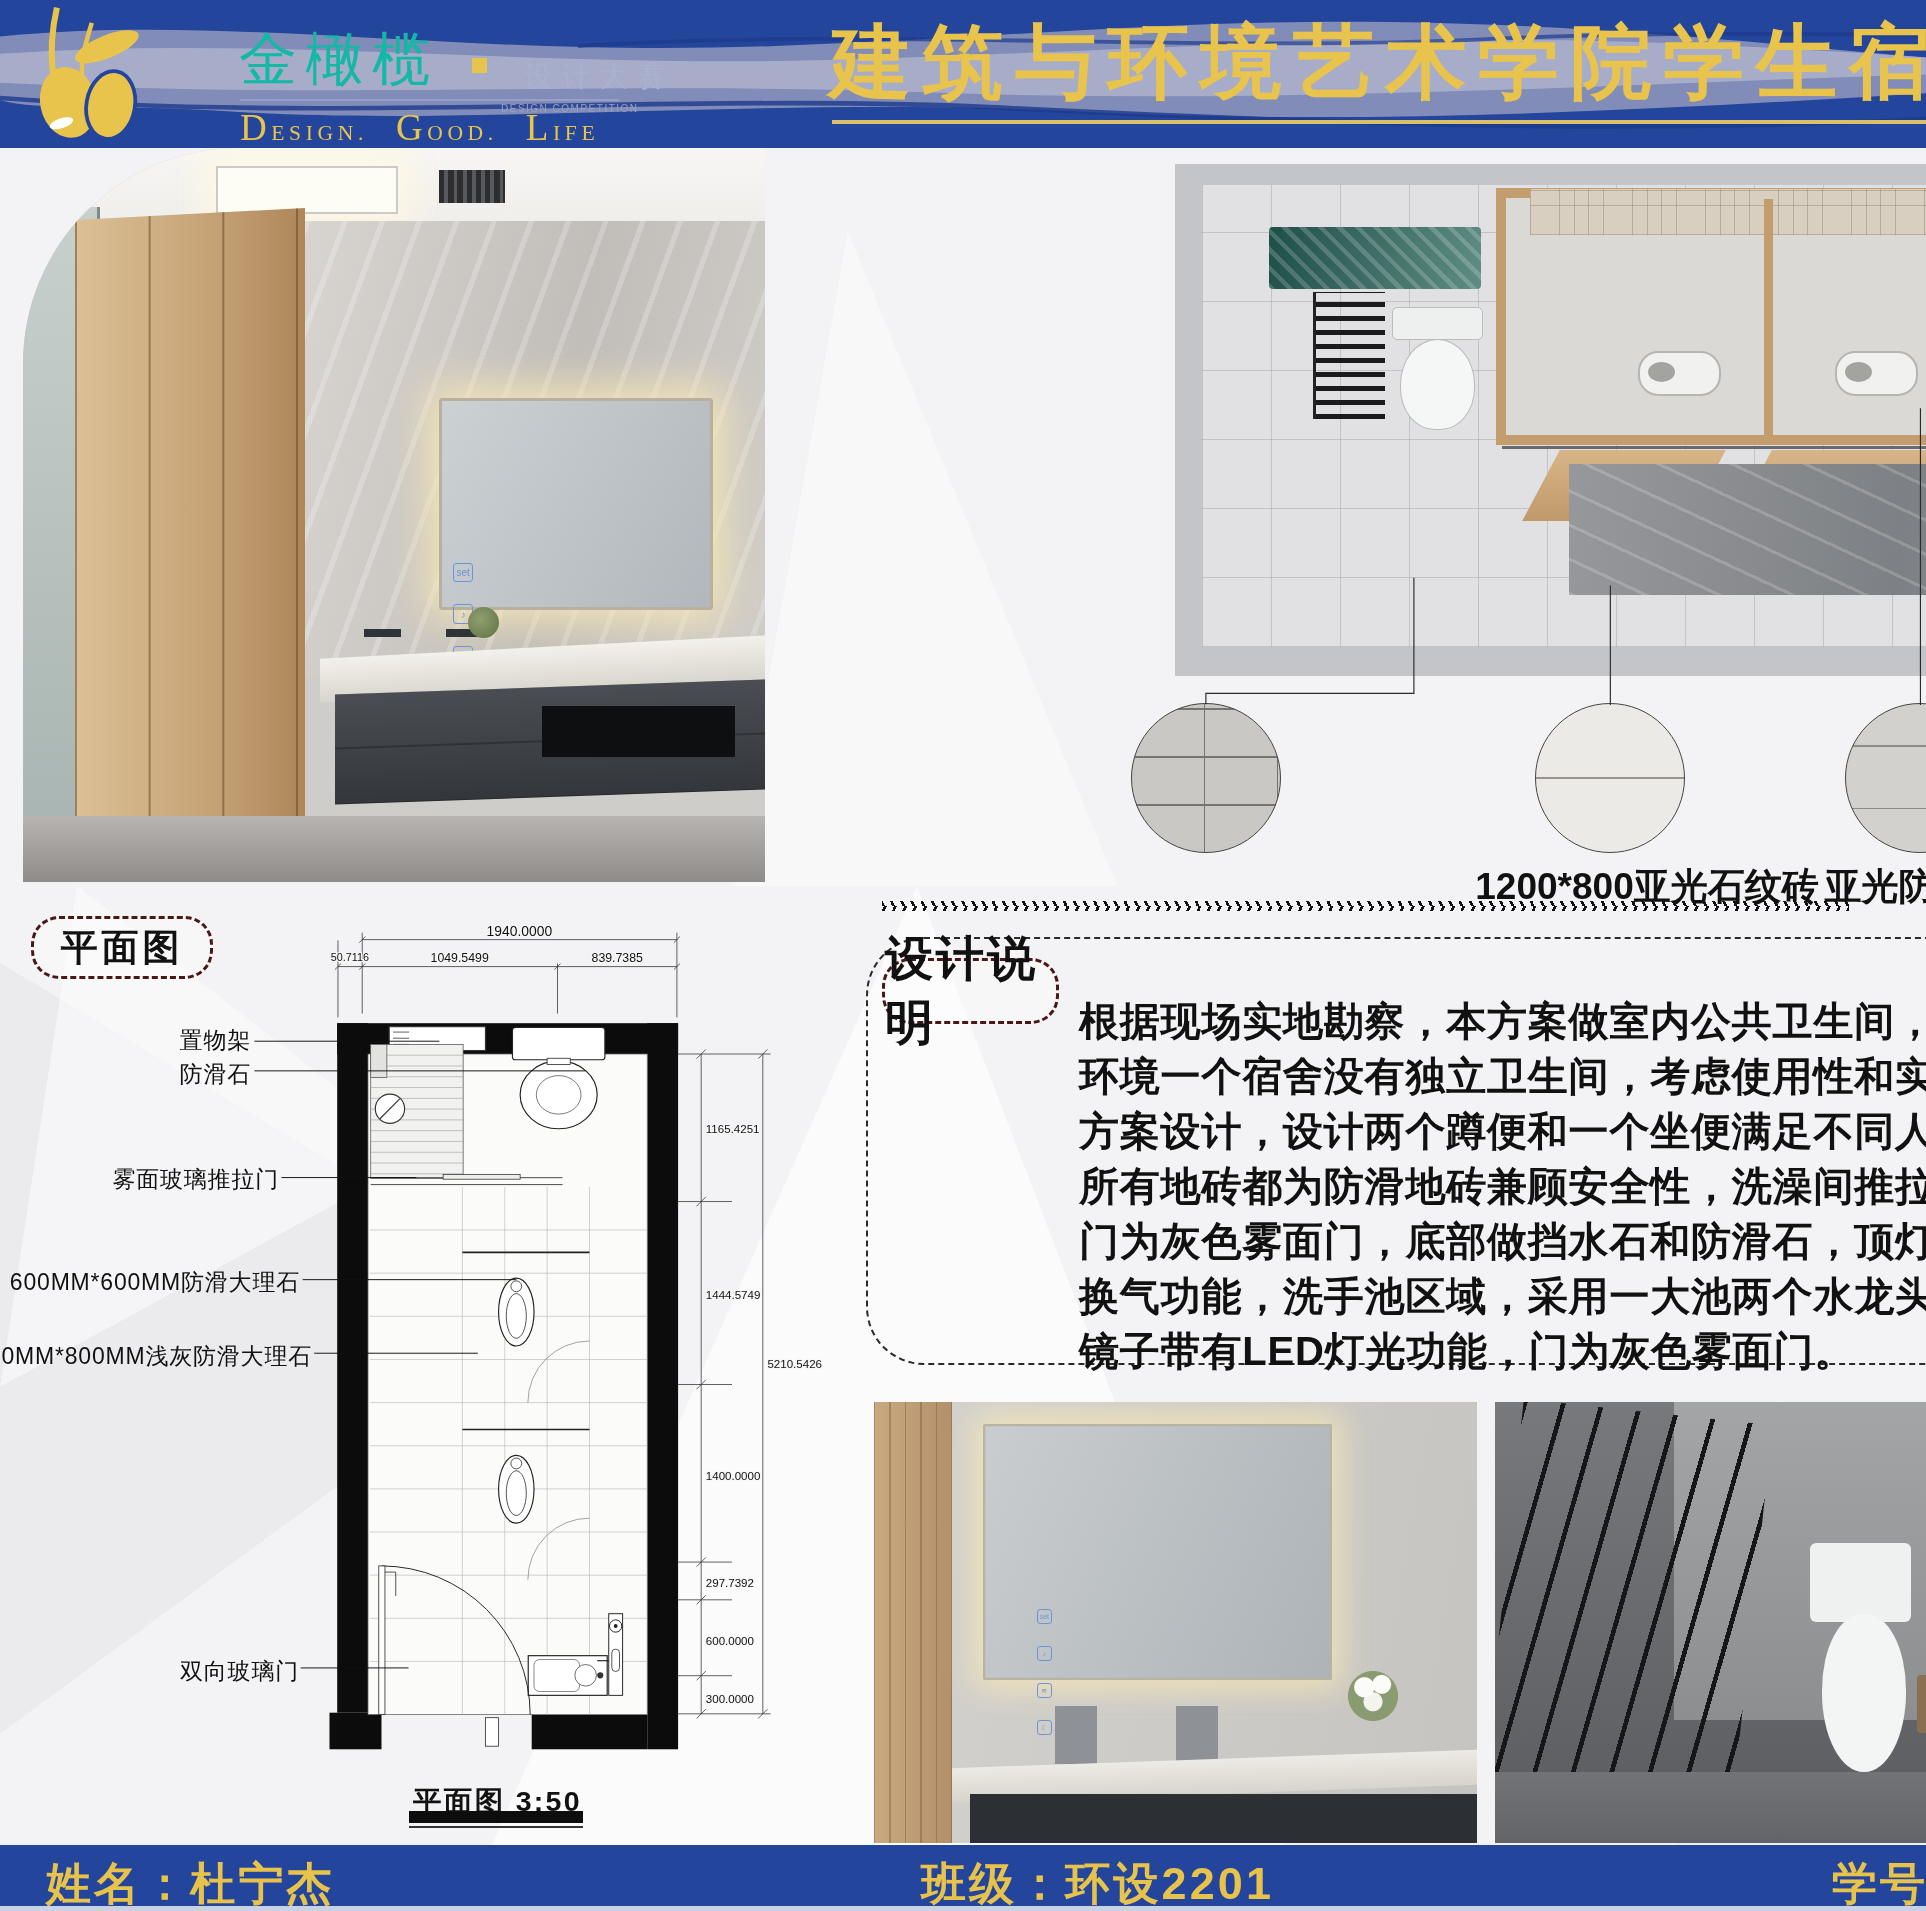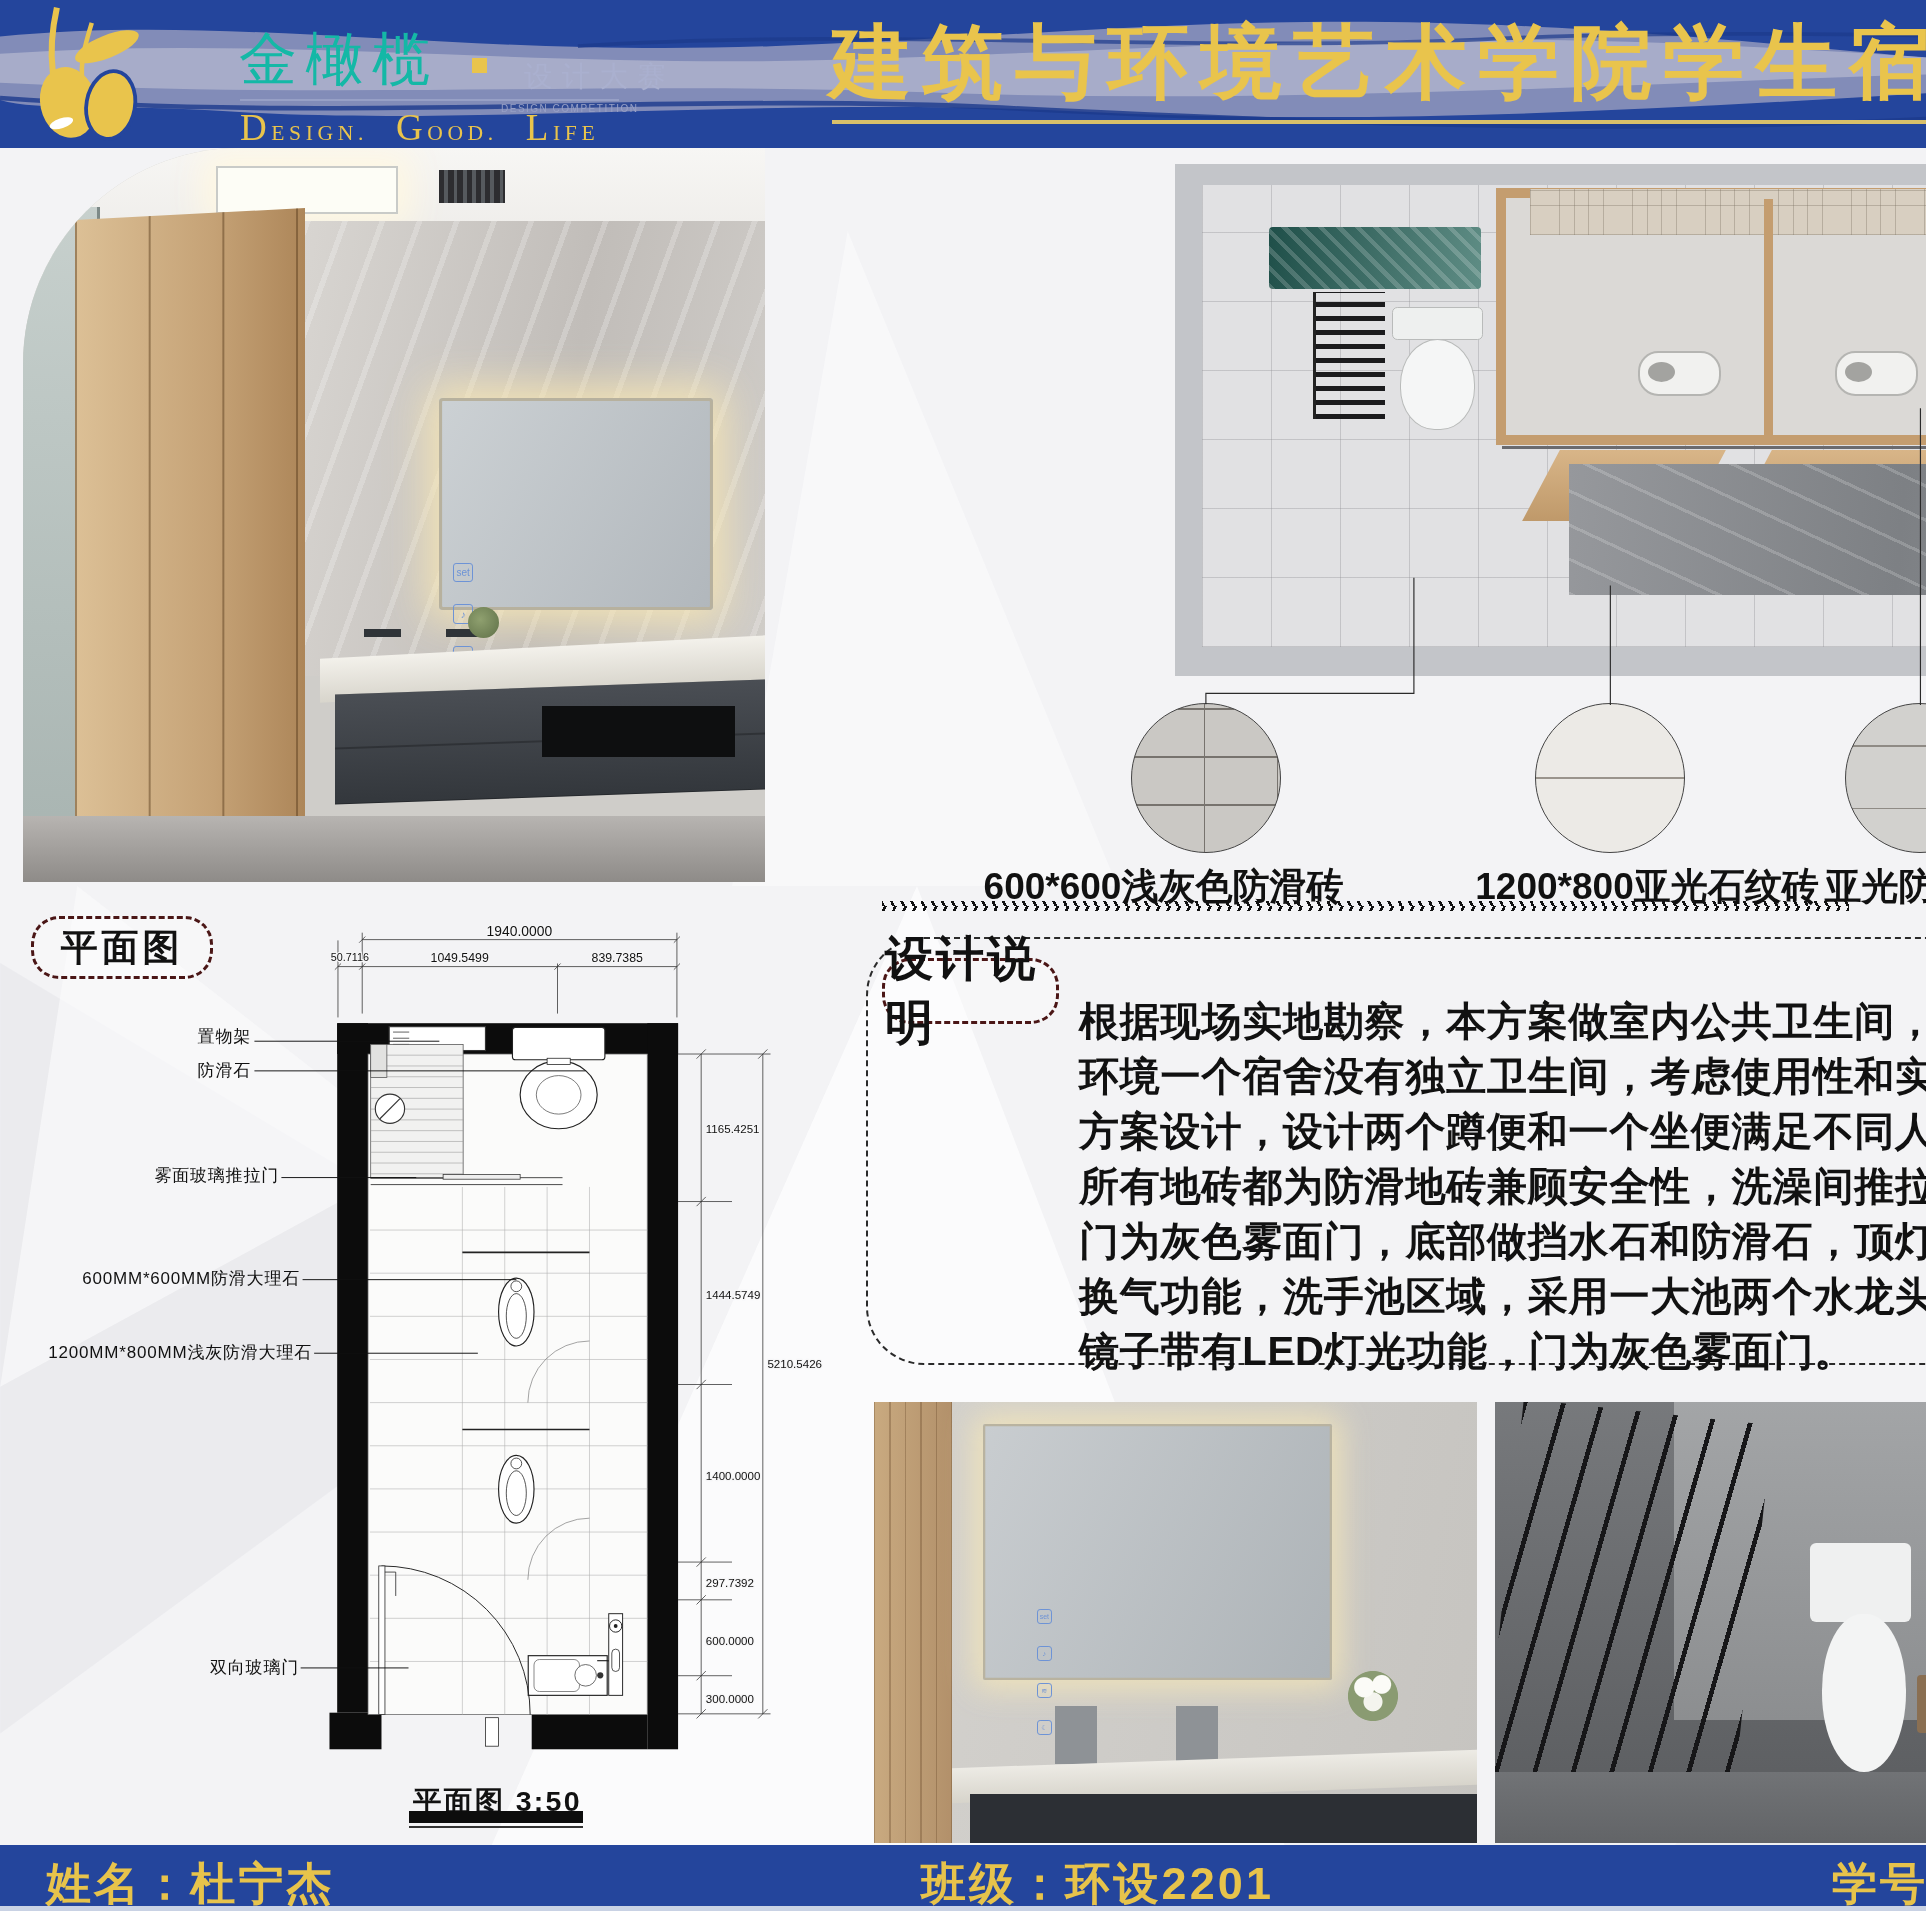--- a/index.html
+++ b/index.html
@@ -140,21 +140,21 @@
           align-items:center;justify-content:center;font-weight:bold;background:rgba(255,255,255,.35);}
   .plan-tag{left:31px;top:916px;width:176px;height:57px;font-size:37px;letter-spacing:3.9px;}
   .desc-tag{left:882px;top:958px;width:171px;height:60px;font-size:48px;letter-spacing:3.1px;}
   .desc-outline{position:absolute;left:866px;top:937px;width:1203px;height:424px;
                 border:2.7px dashed #2a2a2a;border-radius:58px;}
 
   .desc-line{position:absolute;left:1079px;font-size:40px;font-weight:600;white-space:nowrap;letter-spacing:0.8px;}
 
   
   .plan-svg{position:absolute;left:316px;top:917px;width:520px;height:925px;}
-  .plan-label{position:absolute;font-size:17px;letter-spacing:0.8px;white-space:nowrap;}
+  .plan-label{position:absolute;font-size:23px;letter-spacing:0.8px;white-space:nowrap;}
   .pl-shelf{right:2452px;top:1025px;}
   .pl-anti{right:2452px;top:1059px;}
   .pl-slide{right:2424px;top:1164px;}
   .pl-m600{right:2403px;top:1267px;}
   .pl-m1200{right:2391px;top:1341px;}
   .pl-ddoor{right:2404px;top:1656px;margin-left:9px;}
   .plan-caption{position:absolute;left:401px;top:1783px;width:193px;text-align:center;
                 font-size:28.5px;font-weight:600;letter-spacing:2.3px;}
   .plan-bar{position:absolute;left:409px;top:1811px;width:174px;height:12.3px;background:#0d0d0d;}
   .plan-bar2{position:absolute;left:409px;top:1826px;width:174px;height:1.5px;background:#333;}
@@ -268,21 +268,20 @@
     <div class="abs rt-door1"></div>
     <div class="abs rt-door2"></div>
 
     <div class="abs rt-marble"></div>
   </div>
 
   <div class="swatch sw1"></div>
   <div class="swatch sw2"></div>
   <div class="swatch sw3"></div>
 
-  <div class="sw-label swl1">600*600浅灰色防滑砖</div>
   <div class="sw-label swl2">1200*800亚光石纹砖</div>
   <div class="sw-label swl3">亚光防滑砖</div>
 
   <div class="zig zig-a"></div>
   <div class="zig zig-b"></div>
 
   <div class="tagbox plan-tag">
       <span>平面图</span>
     </div>
 

